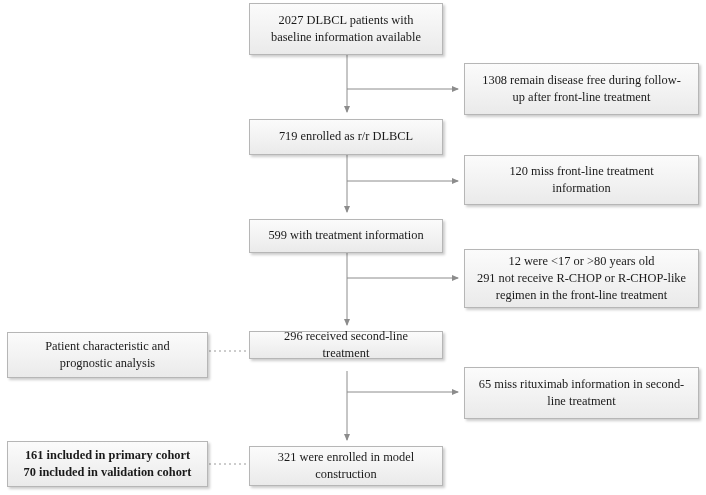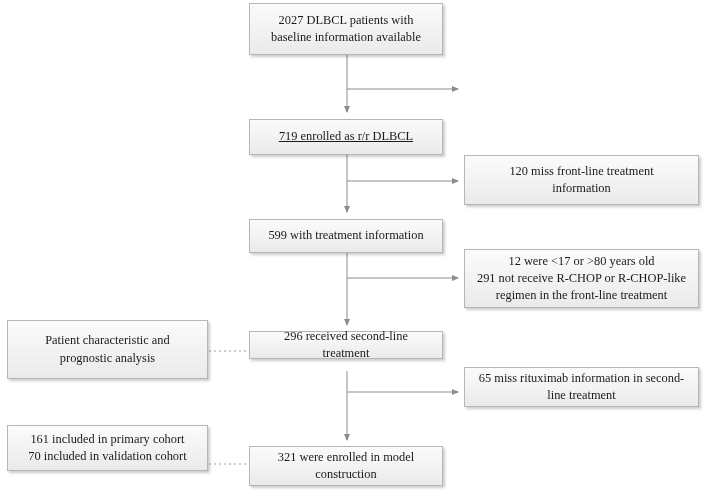--- a/index.html
+++ b/index.html
@@ -74,58 +74,62 @@
       <path d="M209,351 L249,351"></path>
       <path d="M209,464 L249,464"></path>
     </g>
   </svg>
 
   <div class="node" style="left:249px; top:3px; width:194px; height:52px;">
     <span class="txt">2027 DLBCL patients with
 baseline information available</span>
   </div>
 
-  <div class="node" style="left:249px; top:119px; width:194px; height:36px;text-decoration:underline;">
+  <div class="node" style="left:249px; top:119px; width:194px; height:36px;">
     <span class="txt">719 enrolled as r/r DLBCL</span>
   </div>
 
   <div class="node" style="left:249px; top:219px; width:194px; height:34px;">
     <span class="txt">599 with treatment information</span>
   </div>
 
   <div class="node" style="left:249px; top:331px; width:194px; height:28px;">
     <span class="txt">296 received second-line
 treatment</span>
   </div>
 
   <div class="node" style="left:249px; top:446px; width:194px; height:40px;">
     <span class="txt">321 were enrolled in model
 construction</span>
   </div>
 
+  <div class="node" style="left:464px; top:63px; width:235px; height:52px;">
+    <span class="txt">1308 remain disease free during follow-
+up after front-line treatment</span>
+  </div>
 
   <div class="node" style="left:464px; top:155px; width:235px; height:50px;">
     <span class="txt">120 miss front-line treatment
 information</span>
   </div>
 
   <div class="node" style="left:464px; top:249px; width:235px; height:59px;">
     <span class="txt">12 were &lt;17 or &gt;80 years old
 291 not receive R-CHOP or R-CHOP-like
 regimen in the front-line treatment</span>
   </div>
 
-  <div class="node" style="left:464px; top:367px; width:235px; height:40px;">
+  <div class="node" style="left:464px; top:367px; width:235px; height:52px;">
     <span class="txt">65 miss rituximab information in second-
 line treatment</span>
   </div>
 
-  <div class="node" style="left:7px; top:320px; width:201px; height:59px;font-family:Liberation Serif, serif;">
+  <div class="node" style="left:7px; top:332px; width:201px; height:46px;font-family:Liberation Serif, serif;">
     <span class="txt">Patient characteristic and
 prognostic analysis</span>
   </div>
 
-  <div class="node" style="left:7px; top:425px; width:201px; height:46px;">
+  <div class="node" style="left:7px; top:441px; width:201px; height:46px;font-weight:bold;">
     <span class="txt">161 included in primary cohort
 70 included in validation cohort</span>
   </div>
 
 </div>
 
 </body></html>

